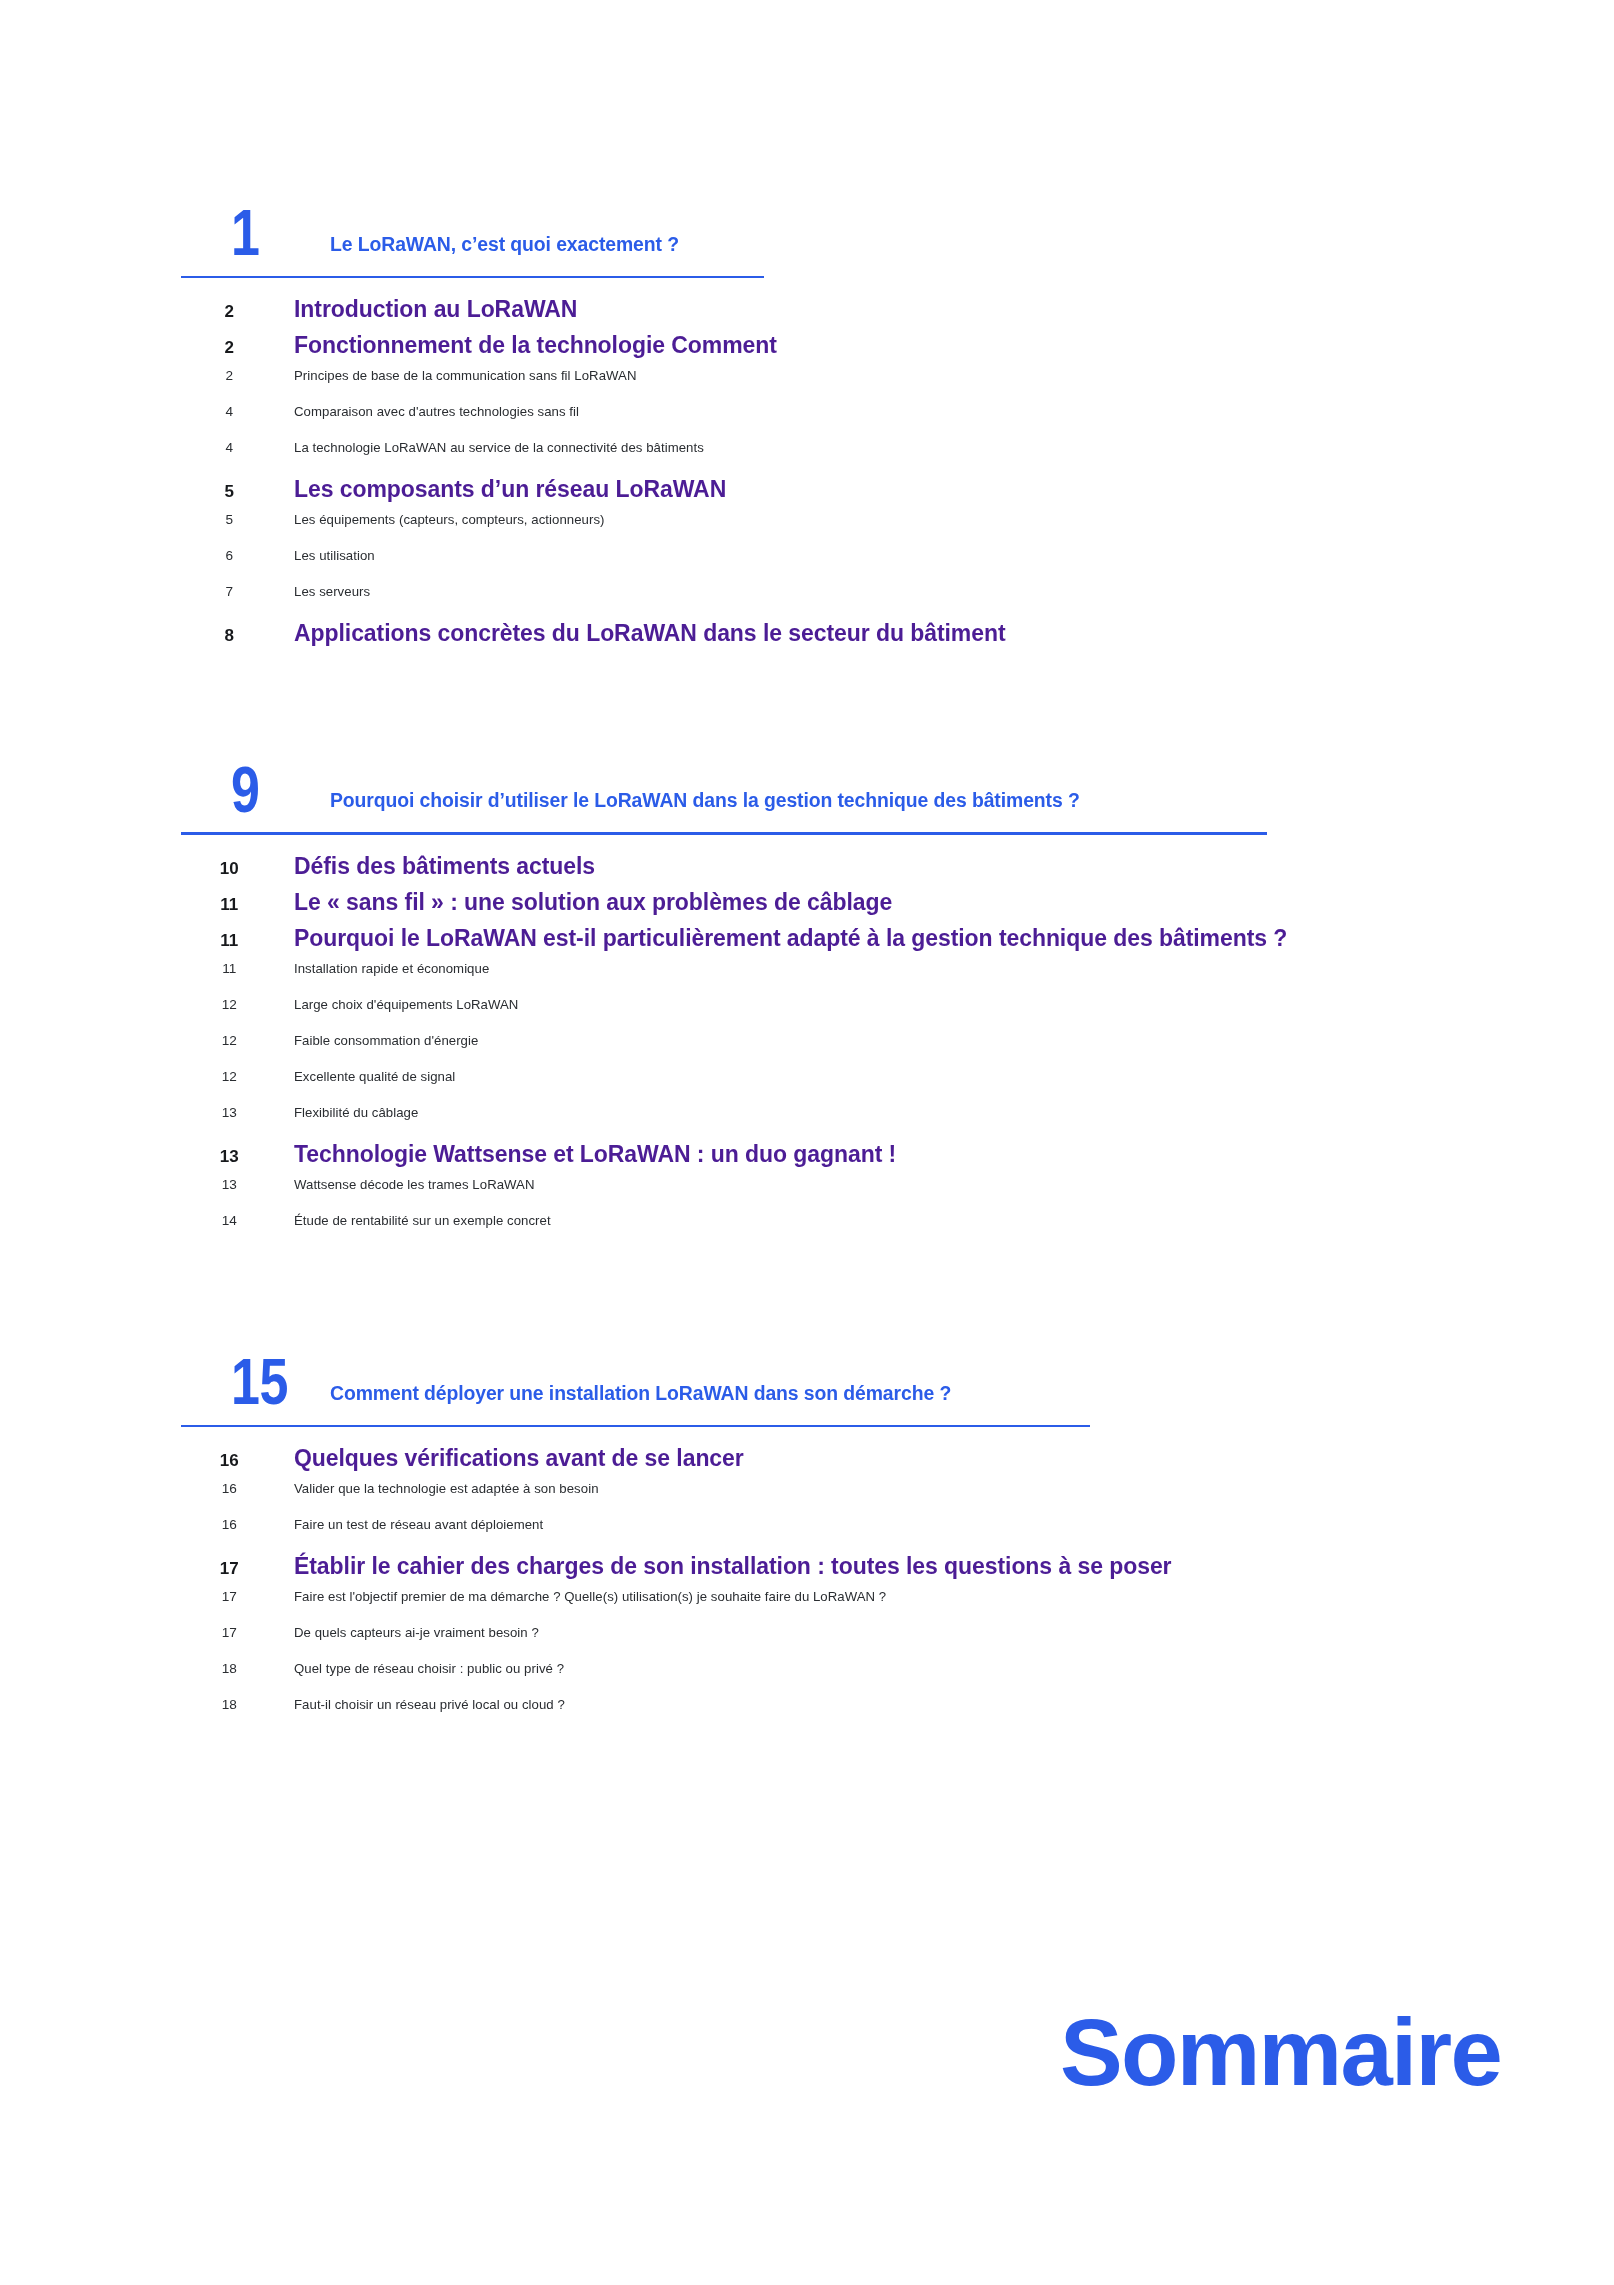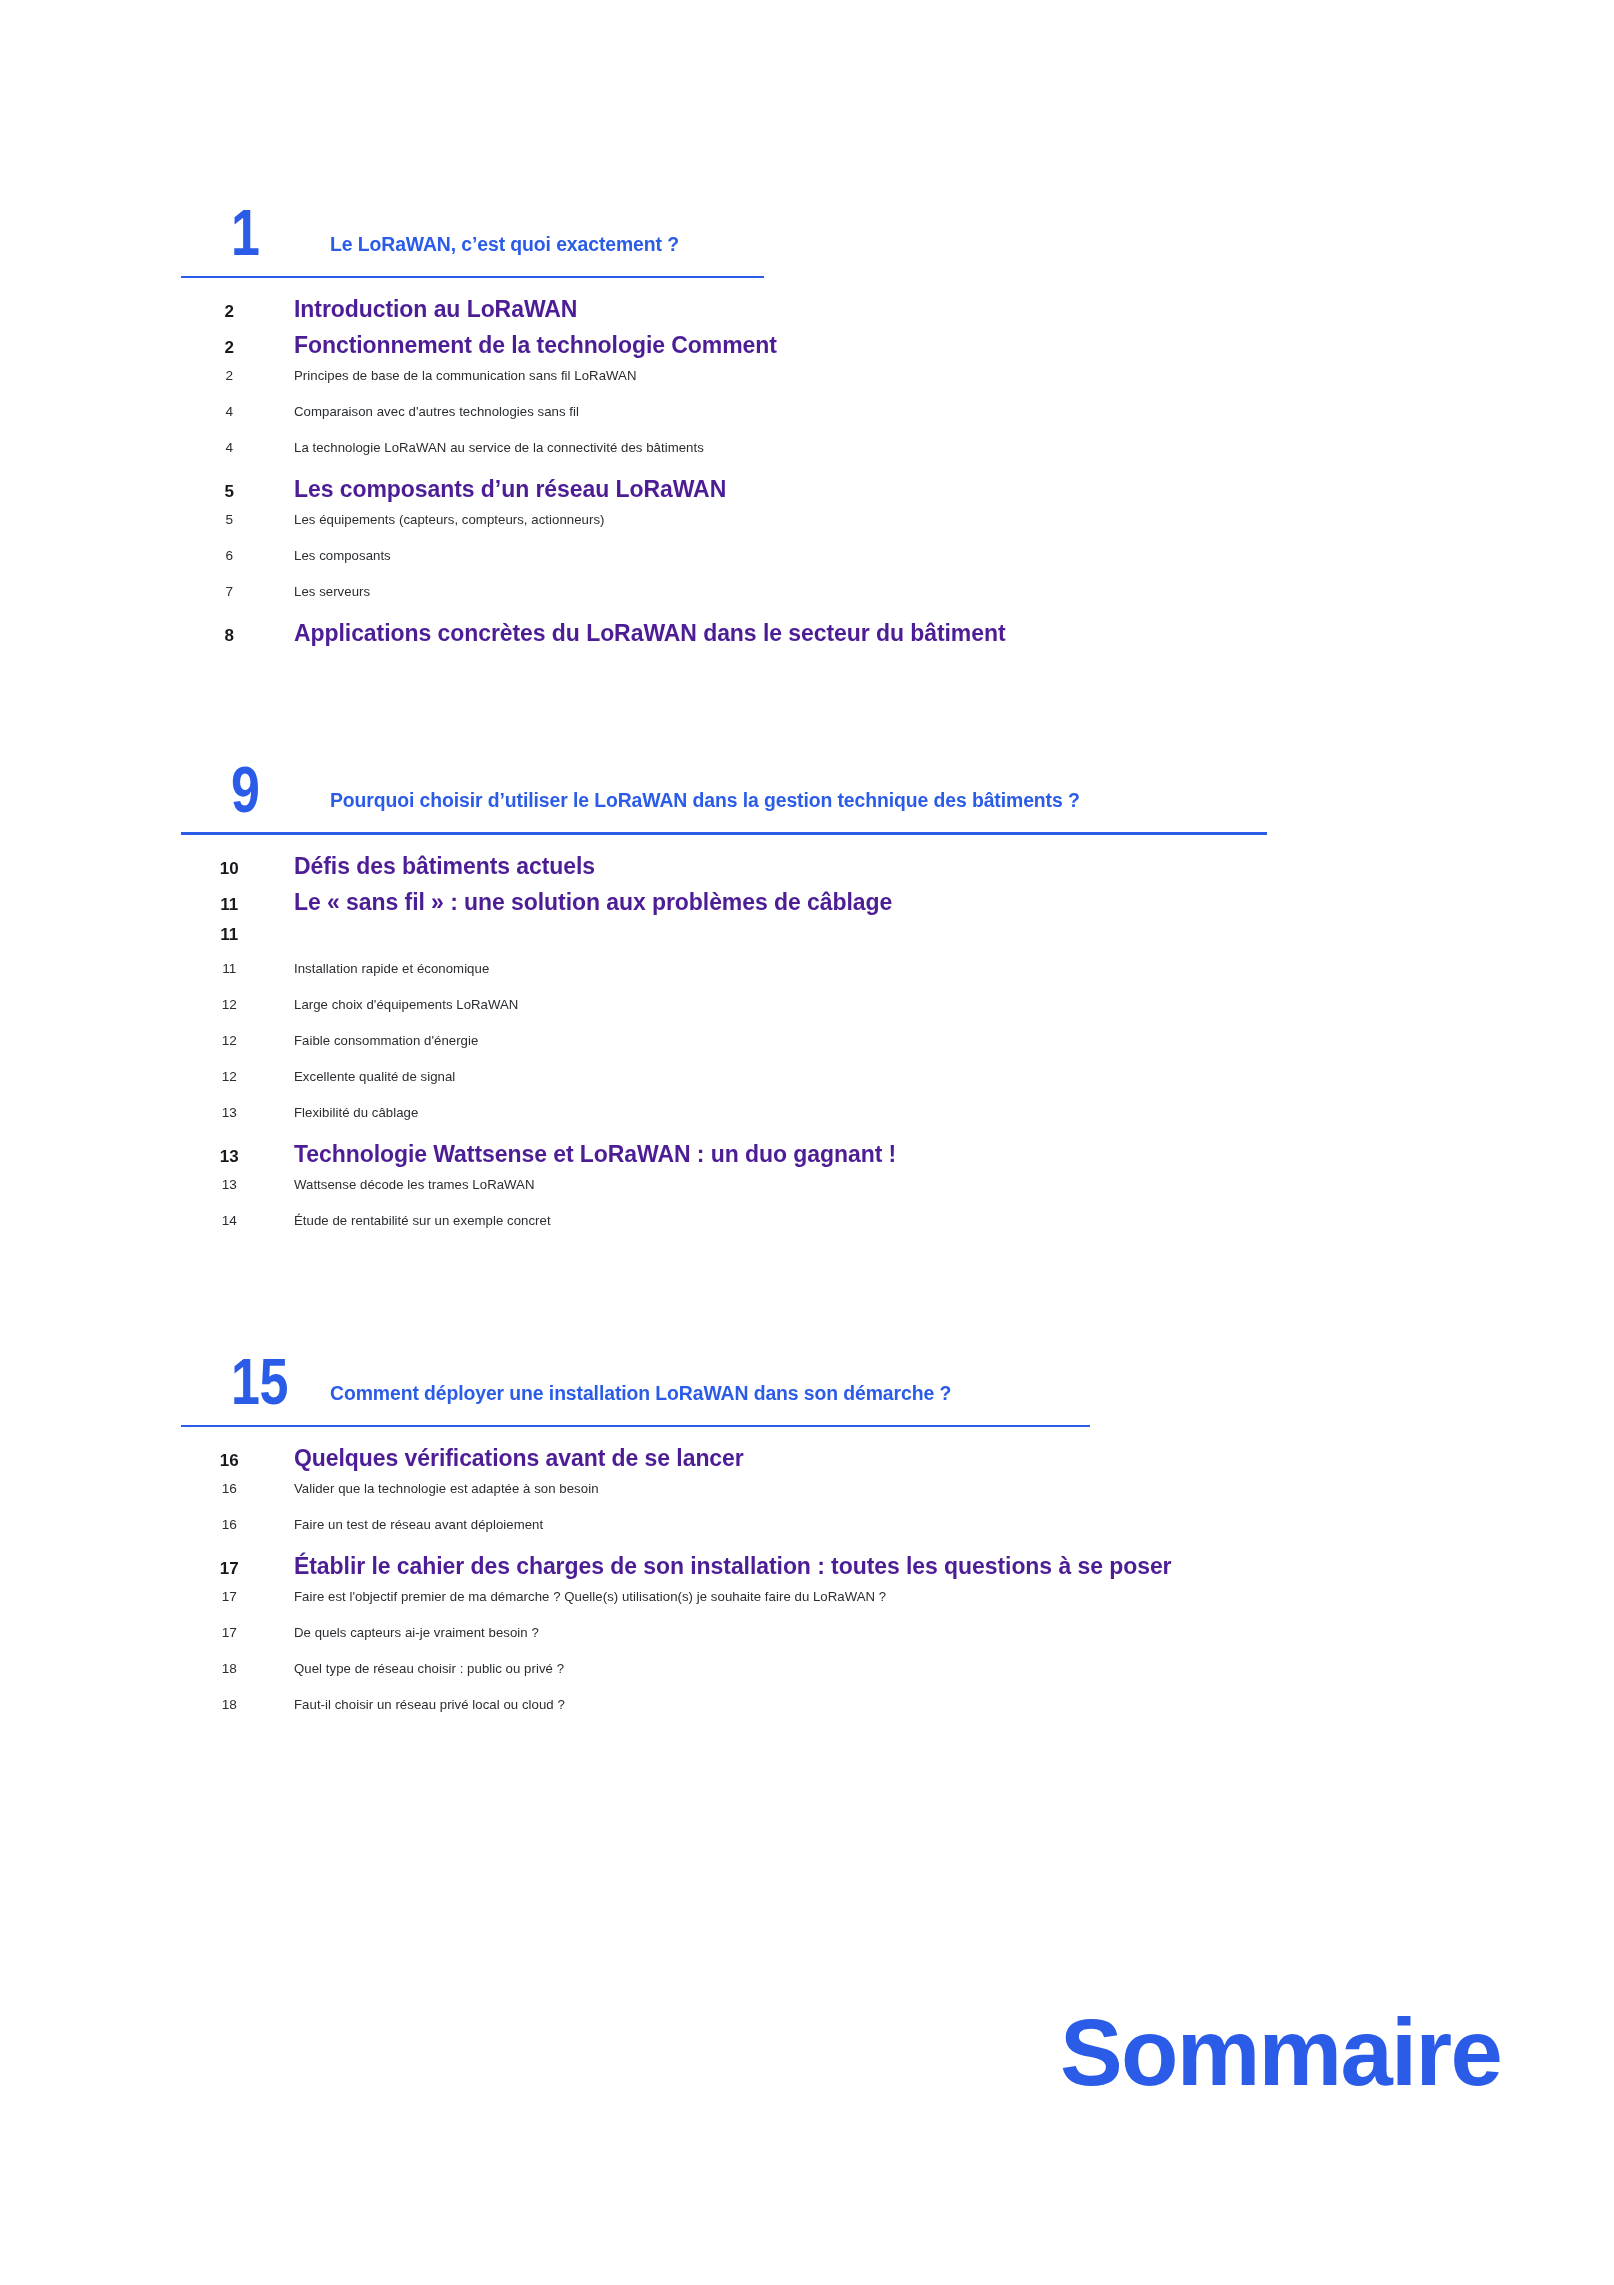--- a/index.html
+++ b/index.html
@@ -183,21 +183,21 @@
           <div class="entry lvl1">
             <span class="entry-page">5</span>
             <span class="entry-label">Les composants d’un réseau LoRaWAN</span>
           </div>
           <div class="entry lvl2">
             <span class="entry-page">5</span>
             <span class="entry-label">Les équipements (capteurs, compteurs, actionneurs)</span>
           </div>
           <div class="entry lvl2">
             <span class="entry-page">6</span>
-            <span class="entry-label">Les composants</span>
+            <span class="entry-label">Les utilisation</span>
           </div>
           <div class="entry lvl2">
             <span class="entry-page">7</span>
             <span class="entry-label">Les serveurs</span>
           </div>
           <div class="entry lvl1">
             <span class="entry-page">8</span>
             <span class="entry-label">Applications concrètes du LoRaWAN dans le secteur du bâtiment</span>
           </div>
         </div>
@@ -213,20 +213,21 @@
           <div class="entry lvl1">
             <span class="entry-page">10</span>
             <span class="entry-label">Défis des bâtiments actuels</span>
           </div>
           <div class="entry lvl1">
             <span class="entry-page">11</span>
             <span class="entry-label">Le « sans fil » : une solution aux problèmes de câblage</span>
           </div>
           <div class="entry lvl1">
             <span class="entry-page">11</span>
+            <span class="entry-label">Pourquoi le LoRaWAN est-il particulièrement adapté à la gestion technique des bâtiments ?</span>
           </div>
           <div class="entry lvl2">
             <span class="entry-page">11</span>
             <span class="entry-label">Installation rapide et économique</span>
           </div>
           <div class="entry lvl2">
             <span class="entry-page">12</span>
             <span class="entry-label">Large choix d'équipements LoRaWAN</span>
           </div>
           <div class="entry lvl2">

